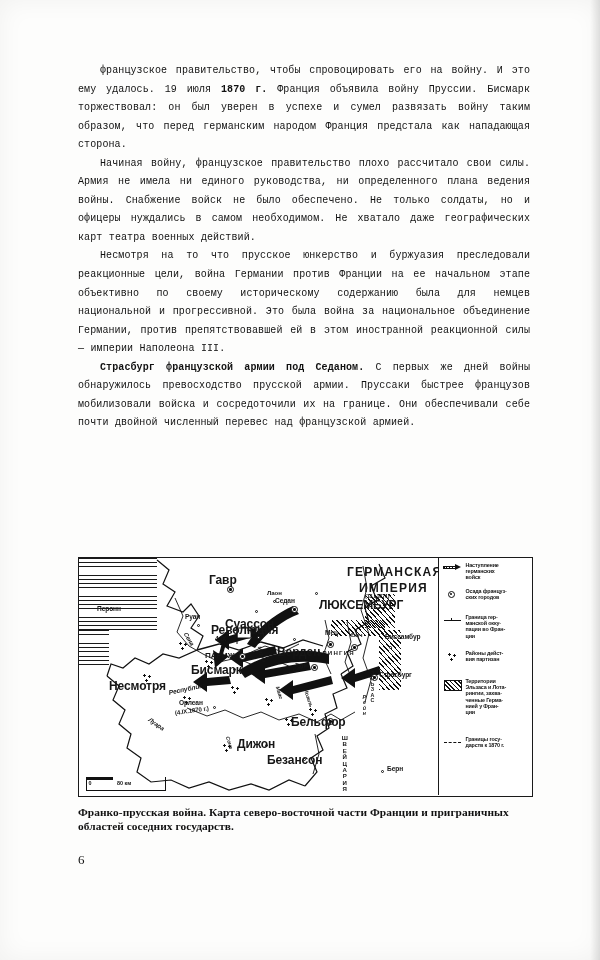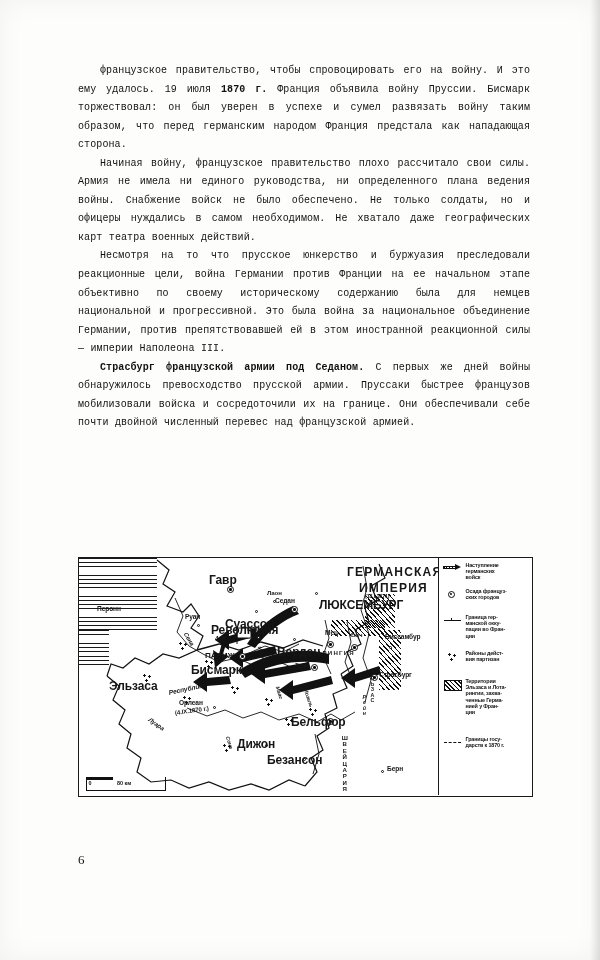--- a/index.html
+++ b/index.html
@@ -371,21 +371,21 @@
       <div class="mlabel sz65" style="left:246px;top:72px;">Мец</div>
       <div class="mlabel sz7" style="left:240px;top:41px;">ЛЮКСЕМБУРГ</div>
       <div class="mlabel sz6" style="left:272px;top:74px;">Бич</div>
       <div class="mlabel sz65" style="left:306px;top:76px;">Виссамбур</div>
       <div class="mlabel sz65" style="left:300px;top:114px;">Страсбург</div>
       <div class="mlabel sz7" style="left:212px;top:158px;">Бельфор</div>
       <div class="mlabel sz7" style="left:158px;top:180px;">Дижон</div>
       <div class="mlabel sz7" style="left:188px;top:196px;">Безансон</div>
       <div class="mlabel sz65" style="left:308px;top:208px;">Берн</div>
       <div class="mlabel sz65" style="left:100px;top:142px;">Орлеан</div>
-      <div class="mlabel sz7" style="left:30px;top:122px;">Эльзаса</div>
+      <div class="mlabel sz7" style="left:30px;top:122px;">Несмотря</div>
 
       <div class="mlabel sz8" style="left:126px;top:94px;">ПАРИЖ</div>
       <div class="mlabel sz7" style="left:112px;top:106px;">Бисмарк</div>
 
       <div class="mlabel sz7" style="left:132px;top:66px;">Революция</div>
       <div class="mlabel sz65" style="left:136px;top:78px;">4.IX</div>
       <div class="mlabel sz65 italic rot-12" style="left:90px;top:132px;">Республика</div>
       <div class="mlabel sz6 rot-8" style="left:96px;top:152px;">(4.IX.1870 г.)</div>
 
       <div class="mlabel sz7 sparse" style="left:268px;top:8px;">ГЕРМАНСКАЯ</div>
@@ -469,17 +469,18 @@
         <div class="legend-key">
           <div class="k-stateborder"></div>
         </div>
         <div class="legend-text">Границы госу-
 дарств к 1870 г.</div>
       </div>
 
     </div>
   </div>
 
+  <div class="caption">Франко-прусская война. Карта северо-восточной части Франции и приграничных областей соседних государств.</div>
   <div class="folio">6</div>
 
   <div class="right-bleed"></div>
   <div class="scan-edge"></div>
 </div>
 
 </body></html>

